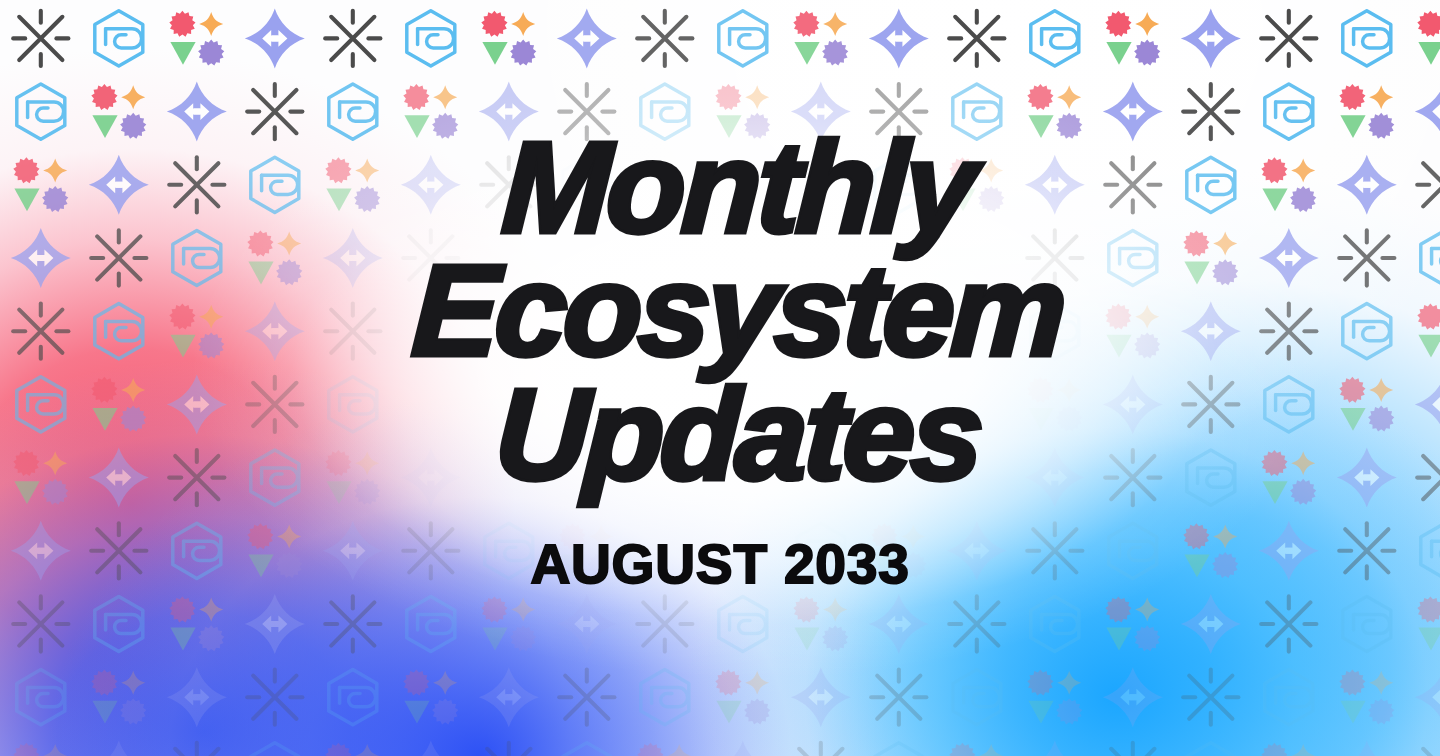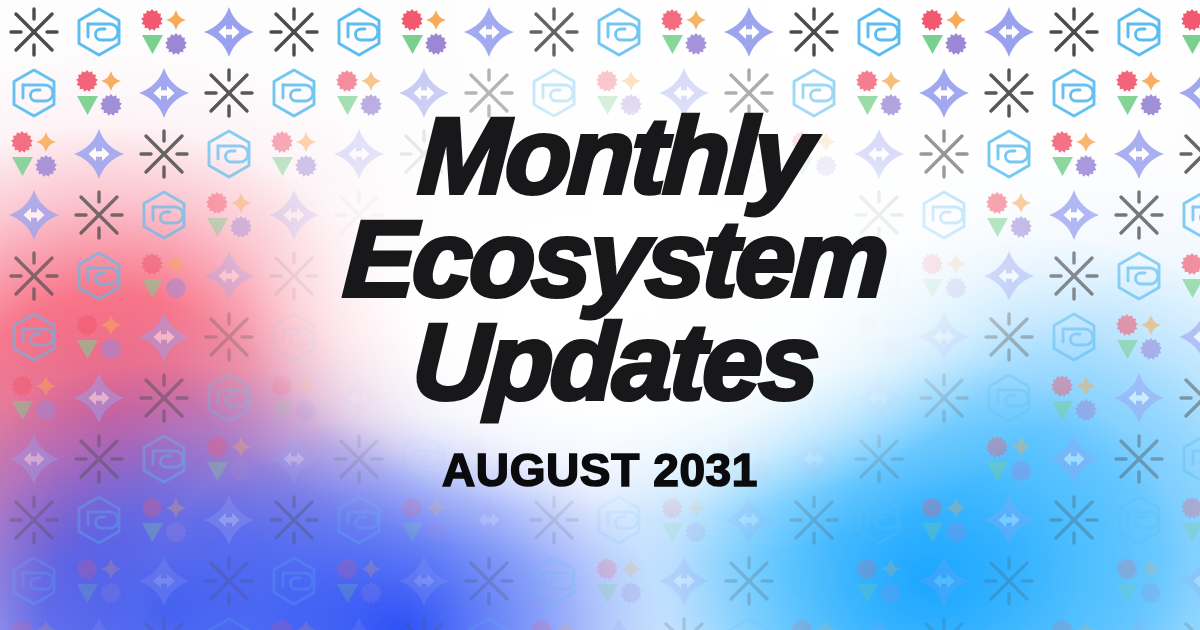--- a/index.html
+++ b/index.html
@@ -1418,16 +1418,16 @@
     </div>
 
   <div id="veil"></div>
 
   <div id="wordmark">
     <div id="title-block">
       <span class="title-line">Monthly</span>
       <span class="title-line">Ecosystem</span>
       <span class="title-line">Updates</span>
     </div>
-    <div id="subtitle">AUGUST 2031</div>
+    <div id="subtitle">AUGUST 2033</div>
   </div>
 
 </div>
 
 </body></html>

